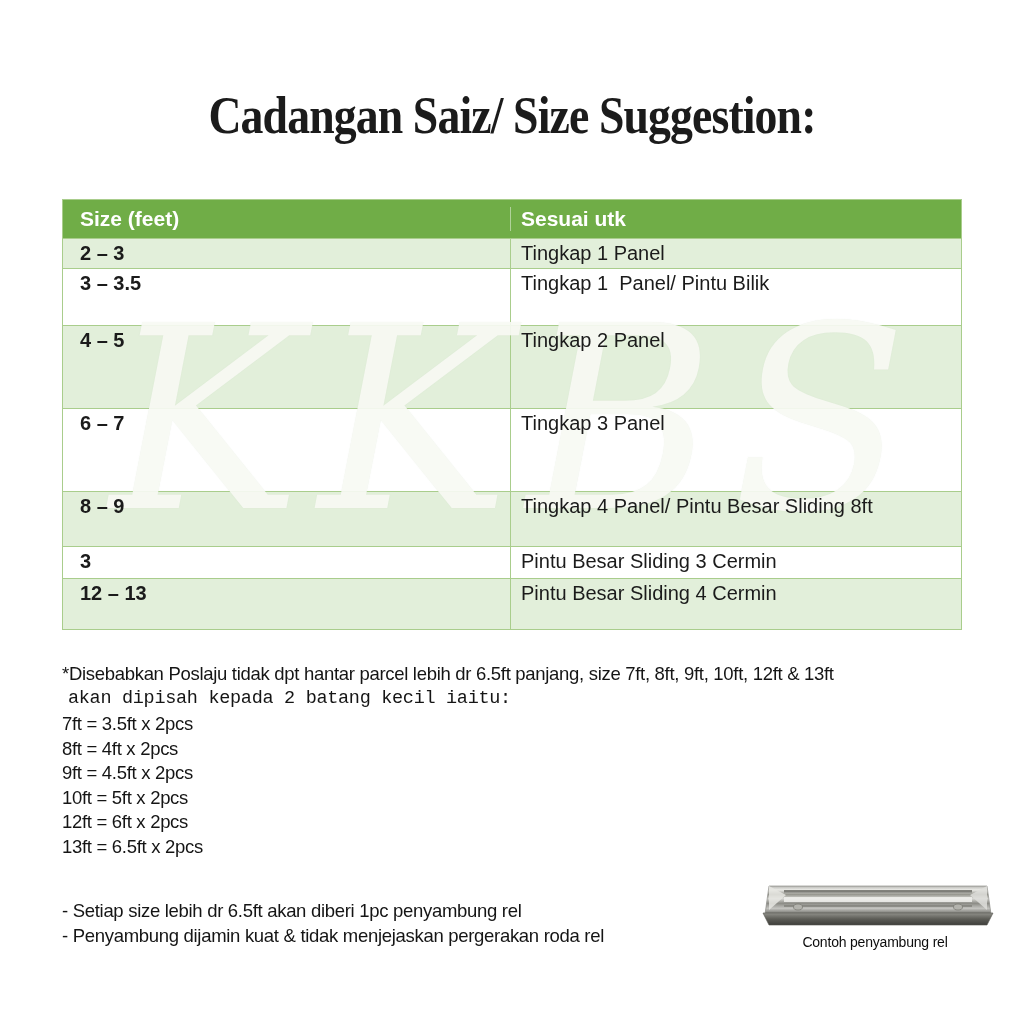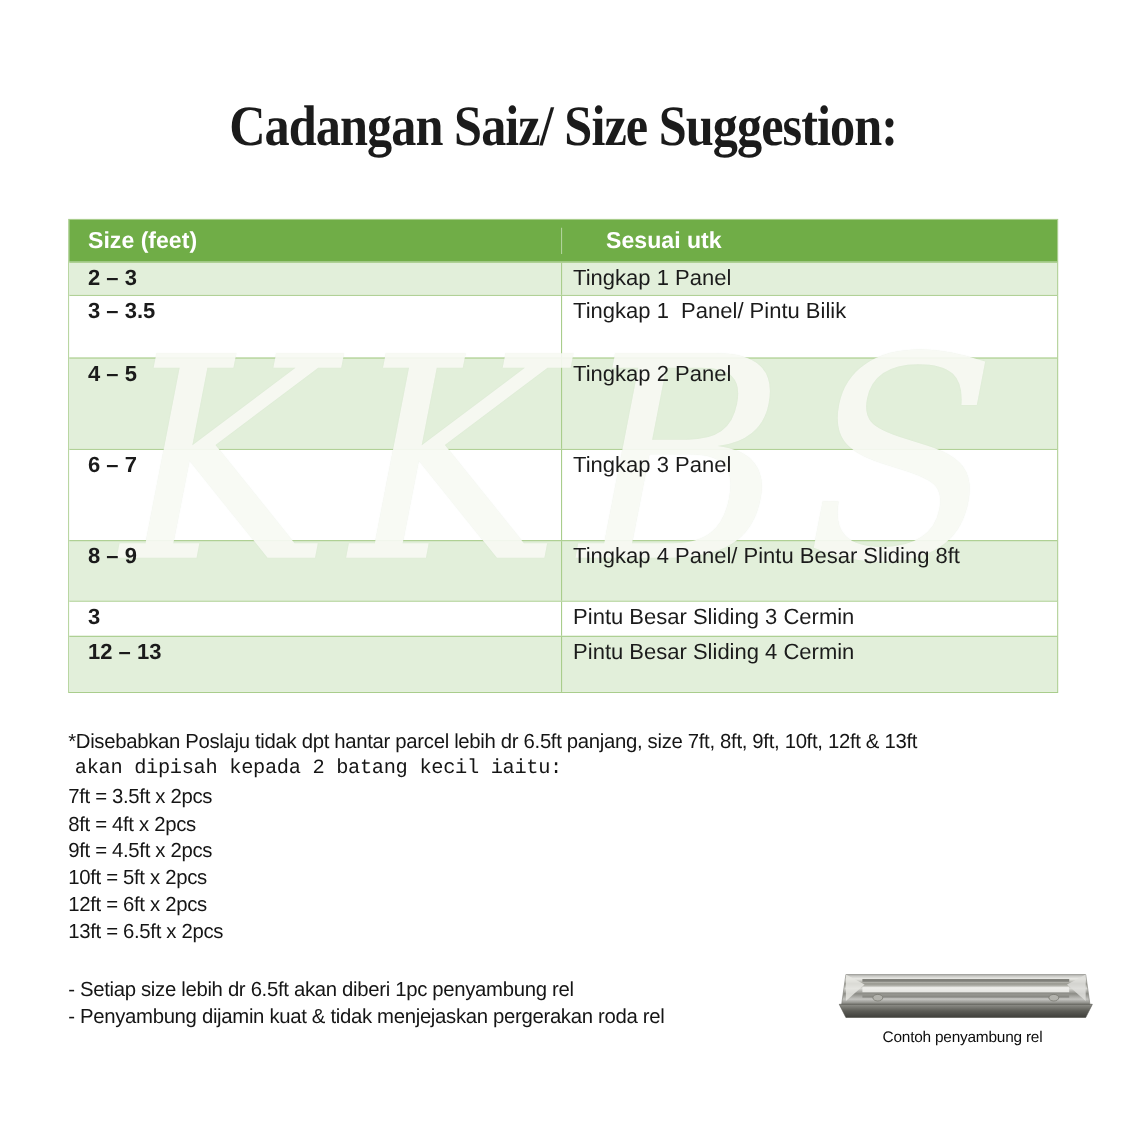--- a/index.html
+++ b/index.html
@@ -41,21 +41,20 @@
     border:1px solid var(--border-green);
   }
   .trow{display:flex;width:100%;}
   .thead{
     height:38px;
     background:var(--header-green);
     color:var(--header-text);
     font-weight:700;
     font-size:21px;
     align-items:center;
-    gap:30px;
   }
   .thead .c1{border-right:1px solid rgba(255,255,255,0.45);}
   .c1{
     width:448px;flex:0 0 448px;
     padding-left:17px;
   }
   .c2{flex:1;padding-left:10px;}
   .tbody-row{
     border-top:1px solid var(--border-green);
     font-size:20px;
@@ -101,21 +100,21 @@
   .notes{
     position:absolute;
     left:62px;top:662px;width:860px;
     font-size:18.5px;
     letter-spacing:-0.3px;
     line-height:24.5px;
     color:#151515;
   }
   .notes .indent{padding-left:6px;font-family:Liberation Mono, monospace;}
   .breakdown{margin-top:1px;}
-  .bullets{margin-top:28px;}
+  .bullets{margin-top:40px;}
   
   .connector{
     position:absolute;
     left:760px;top:878px;width:238px;height:54px;
   }
   .caption{
     position:absolute;
     left:756px;top:934px;width:238px;
     text-align:center;
     font-size:14px;

